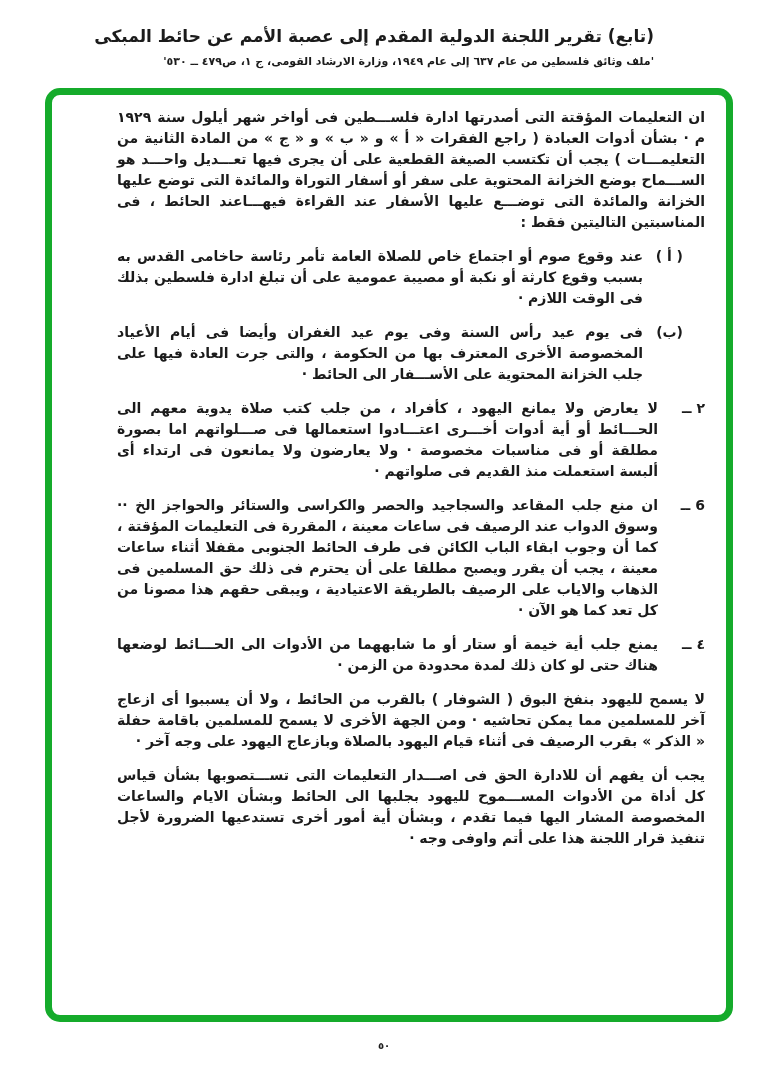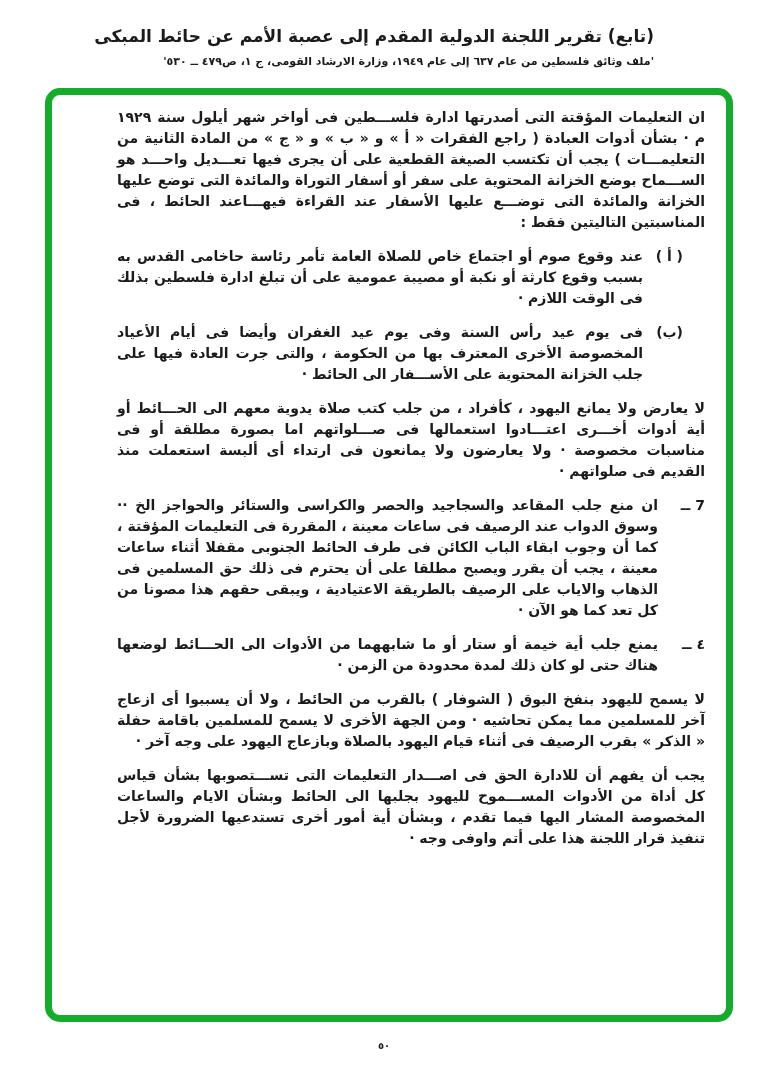--- a/index.html
+++ b/index.html
@@ -108,25 +108,26 @@
     <span class="item-body">عند وقوع صوم أو اجتماع خاص للصلاة العامة تأمر رئاسة حاخامى القدس به بسبب وقوع كارثة أو نكبة أو مصيبة عمومية على أن تبلغ ادارة فلسطين بذلك فى الوقت اللازم ·</span>
   </div>
 
   <div class="sub">
     <span class="sub-marker">(ب)</span>
     <span class="item-body">فى يوم عيد رأس السنة وفى يوم عيد الغفران وأيضا فى أيام الأعياد المخصوصة الأخرى المعترف بها من الحكومة ، والتى جرت العادة فيها على جلب الخزانة المحتوية على الأســـفار الى الحائط ·</span>
   </div>
 
 
   <div class="item">
+    <span class="item-marker">٢ ــ</span>
     <span class="item-body">لا يعارض ولا يمانع اليهود ، كأفراد ، من جلب كتب صلاة يدوية معهم الى الحـــائط أو أية أدوات أخـــرى اعتـــادوا استعمالها فى صـــلواتهم اما بصورة مطلقة أو فى مناسبات مخصوصة · ولا يعارضون ولا يمانعون فى ارتداء أى ألبسة استعملت منذ القديم فى صلواتهم ·</span>
   </div>
 
   <div class="item">
-    <span class="item-marker">7 ــ</span>
+    <span class="item-marker">6 ــ</span>
     <span class="item-body">ان منع جلب المقاعد والسجاجيد والحصر والكراسى والستائر والحواجز الخ ·· وسوق الدواب عند الرصيف فى ساعات معينة ، المقررة فى التعليمات المؤقتة ، كما أن وجوب ابقاء الباب الكائن فى طرف الحائط الجنوبى مقفلا أثناء ساعات معينة ، يجب أن يقرر ويصبح مطلقا على أن يحترم فى ذلك حق المسلمين فى الذهاب والاياب على الرصيف بالطريقة الاعتيادية ، ويبقى حقهم هذا مصونا من كل تعد كما هو الآن ·</span>
   </div>
 
   <div class="item">
     <span class="item-marker">٤ ــ</span>
     <span class="item-body">يمنع جلب أية خيمة أو ستار أو ما شابههما من الأدوات الى الحـــائط لوضعها هناك حتى لو كان ذلك لمدة محدودة من الزمن ·</span>
   </div>
 
   <div class="item">
     <span class="item-body">لا يسمح لليهود بنفخ البوق ( الشوفار ) بالقرب من الحائط ، ولا أن يسببوا أى ازعاج آخر للمسلمين مما يمكن تحاشيه · ومن الجهة الأخرى لا يسمح للمسلمين باقامة حفلة « الذكر » بقرب الرصيف فى أثناء قيام اليهود بالصلاة وبازعاج اليهود على وجه آخر ·</span>

